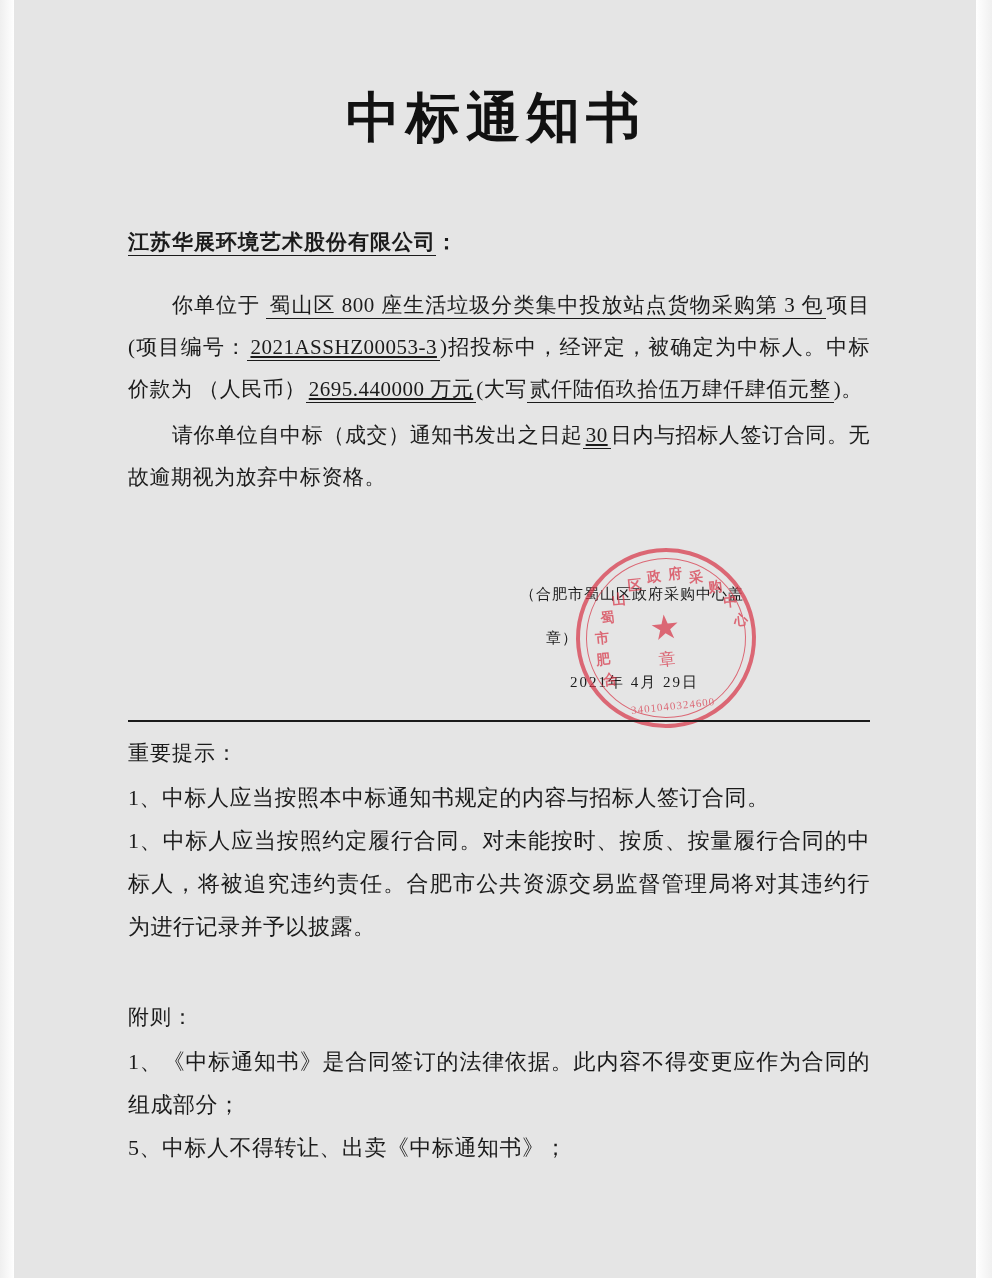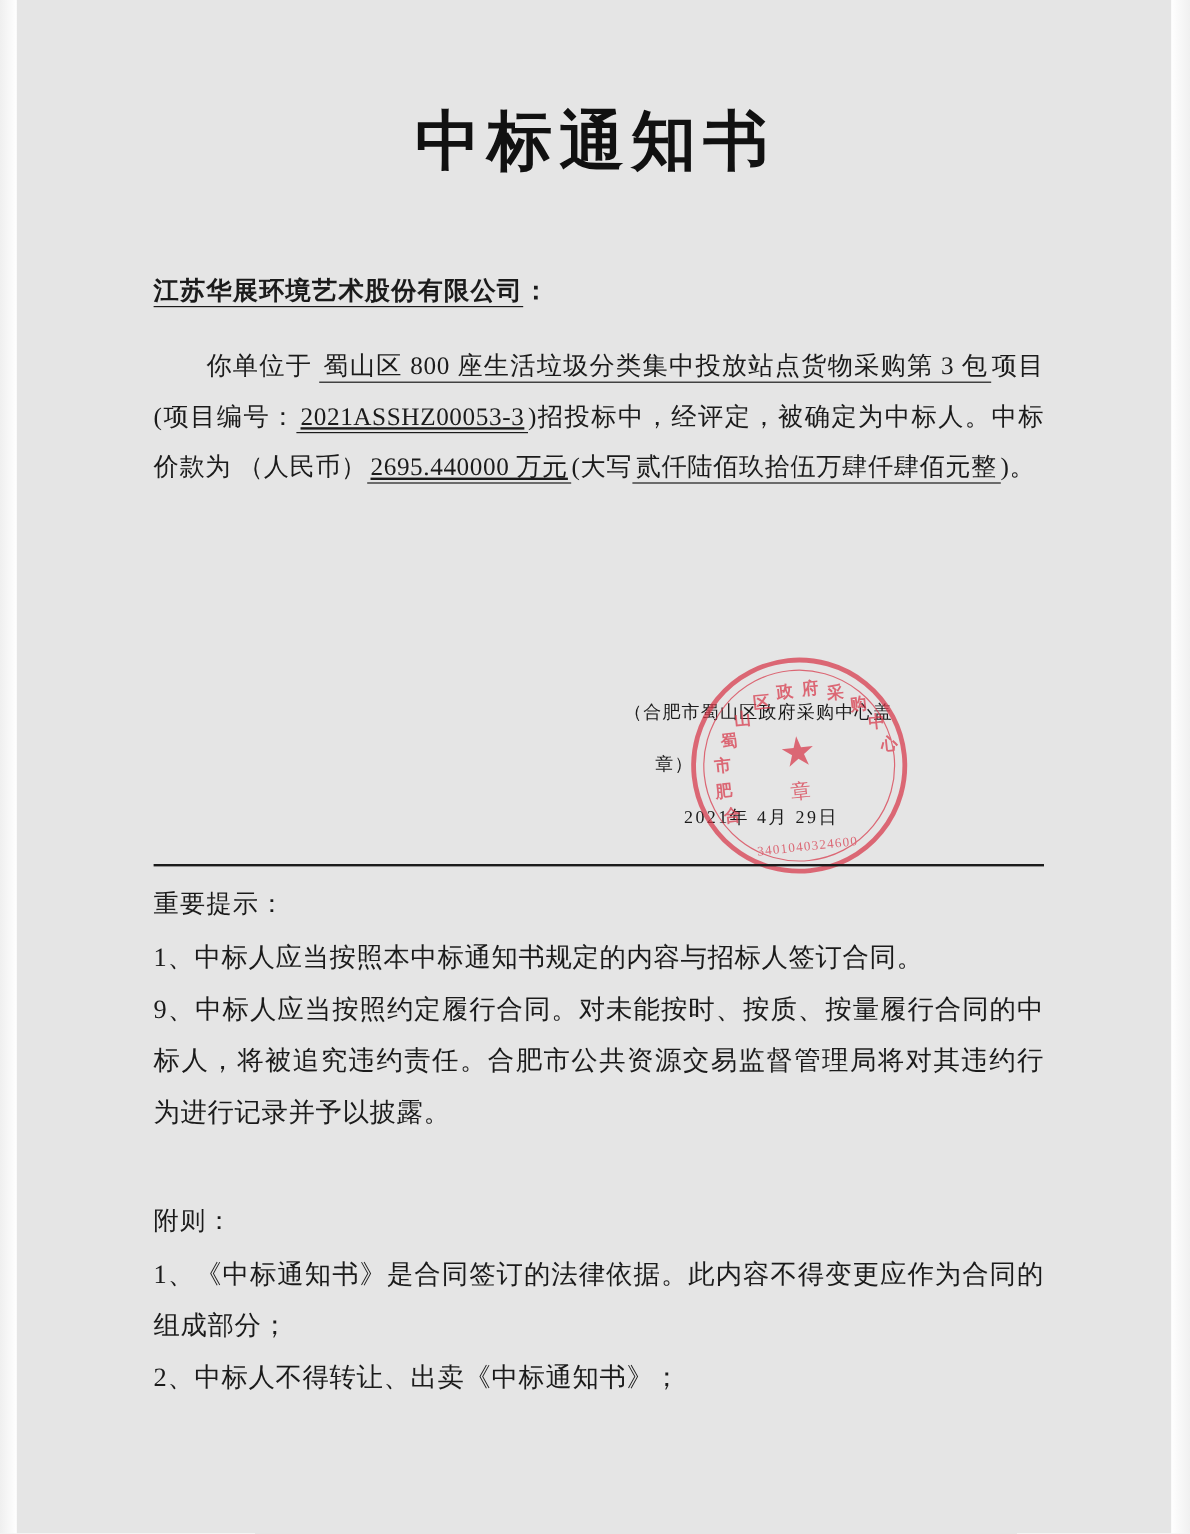--- a/index.html
+++ b/index.html
@@ -213,20 +213,23 @@
 
     <div class="addressee">
       <span class="name">江苏华展环境艺术股份有限公司</span><span>：</span>
     </div>
 
     <p class="para indent">
       <span>你单位于</span>
       <span class="u">蜀山区 800 座生活垃圾分类集中投放站点货物采购第 3 包</span><span>项目(项目编号：</span><span class="u num">2021ASSHZ00053-3</span><span>)招投标中，经评定，被确定为中标人。中标价款为 （人民币）</span><span class="u num">2695.440000 万元</span><span>(大写</span><span class="u">贰仟陆佰玖拾伍万肆仟肆佰元整</span><span>)。</span>
     </p>
 
+    <p class="para indent">
+      <span>请你单位自中标（成交）通知书发出之日起</span><span class="u num">30</span><span>日内与招标人签订合同。无故逾期视为放弃中标资格。</span>
+    </p>
 
   </div>
 
   <div class="sign-block">
     <div>（合肥市蜀山区政府采购中心盖</div>
     <div class="sign-line2">章）</div>
     <div class="sign-date">2021年  4月  29日</div>
   </div>
 
   <div class="seal">
@@ -248,22 +251,22 @@
     <div class="star">★</div>
     <div class="seal-center">章</div>
     <div class="bottom-code">3401040324600</div>
   </div>
 
   <div class="divider"></div>
 
   <div class="notes">
     <div class="notes-heading">重要提示：</div>
     <p>1、中标人应当按照本中标通知书规定的内容与招标人签订合同。</p>
-    <p>9、中标人应当按照约定履行合同。对未能按时、按质、按量履行合同的中标人，将被追究违约责任。合肥市公共资源交易监督管理局将对其违约行为进行记录并予以披露。</p>
+    <p>1、中标人应当按照约定履行合同。对未能按时、按质、按量履行合同的中标人，将被追究违约责任。合肥市公共资源交易监督管理局将对其违约行为进行记录并予以披露。</p>
 
     <div class="spacer"></div>
 
     <div class="notes-heading">附则：</div>
     <p>1、《中标通知书》是合同签订的法律依据。此内容不得变更应作为合同的组成部分；</p>
-    <p>2、中标人不得转让、出卖《中标通知书》；</p>
+    <p>5、中标人不得转让、出卖《中标通知书》；</p>
   </div>
 
 </div>
 
 </body></html>

